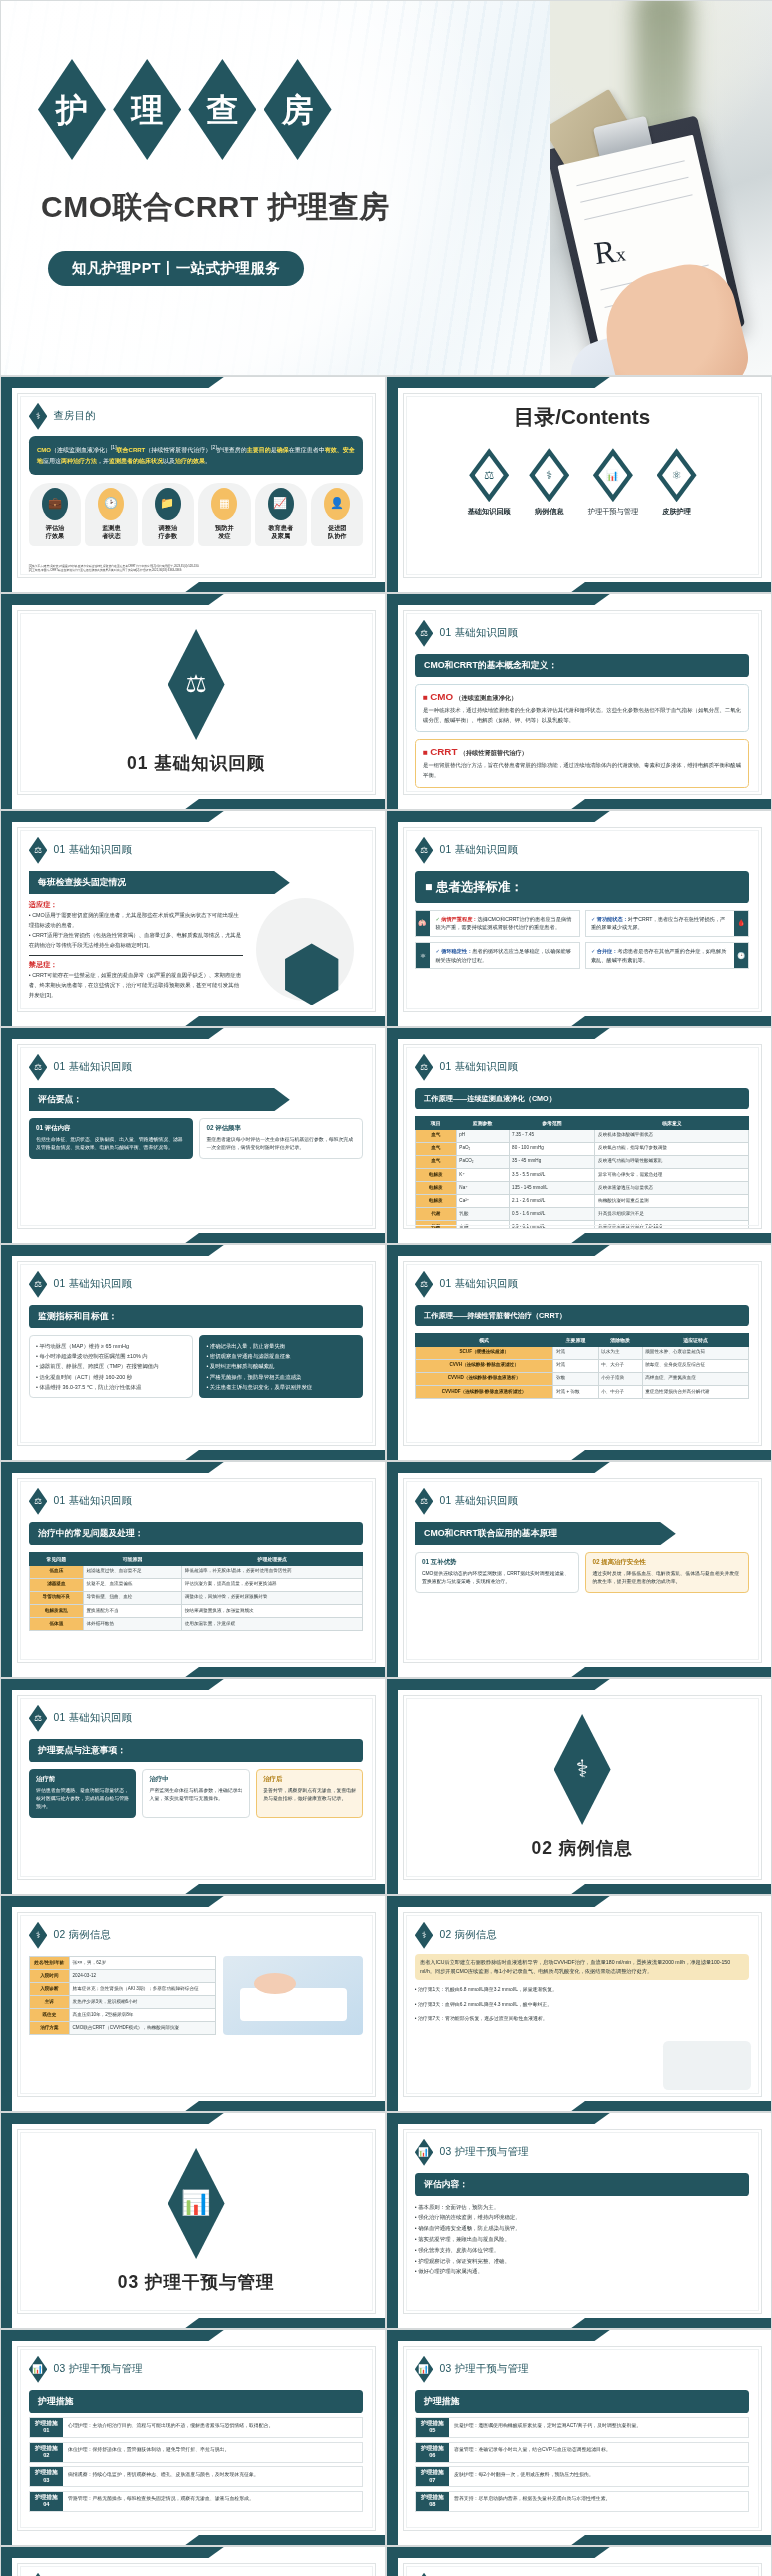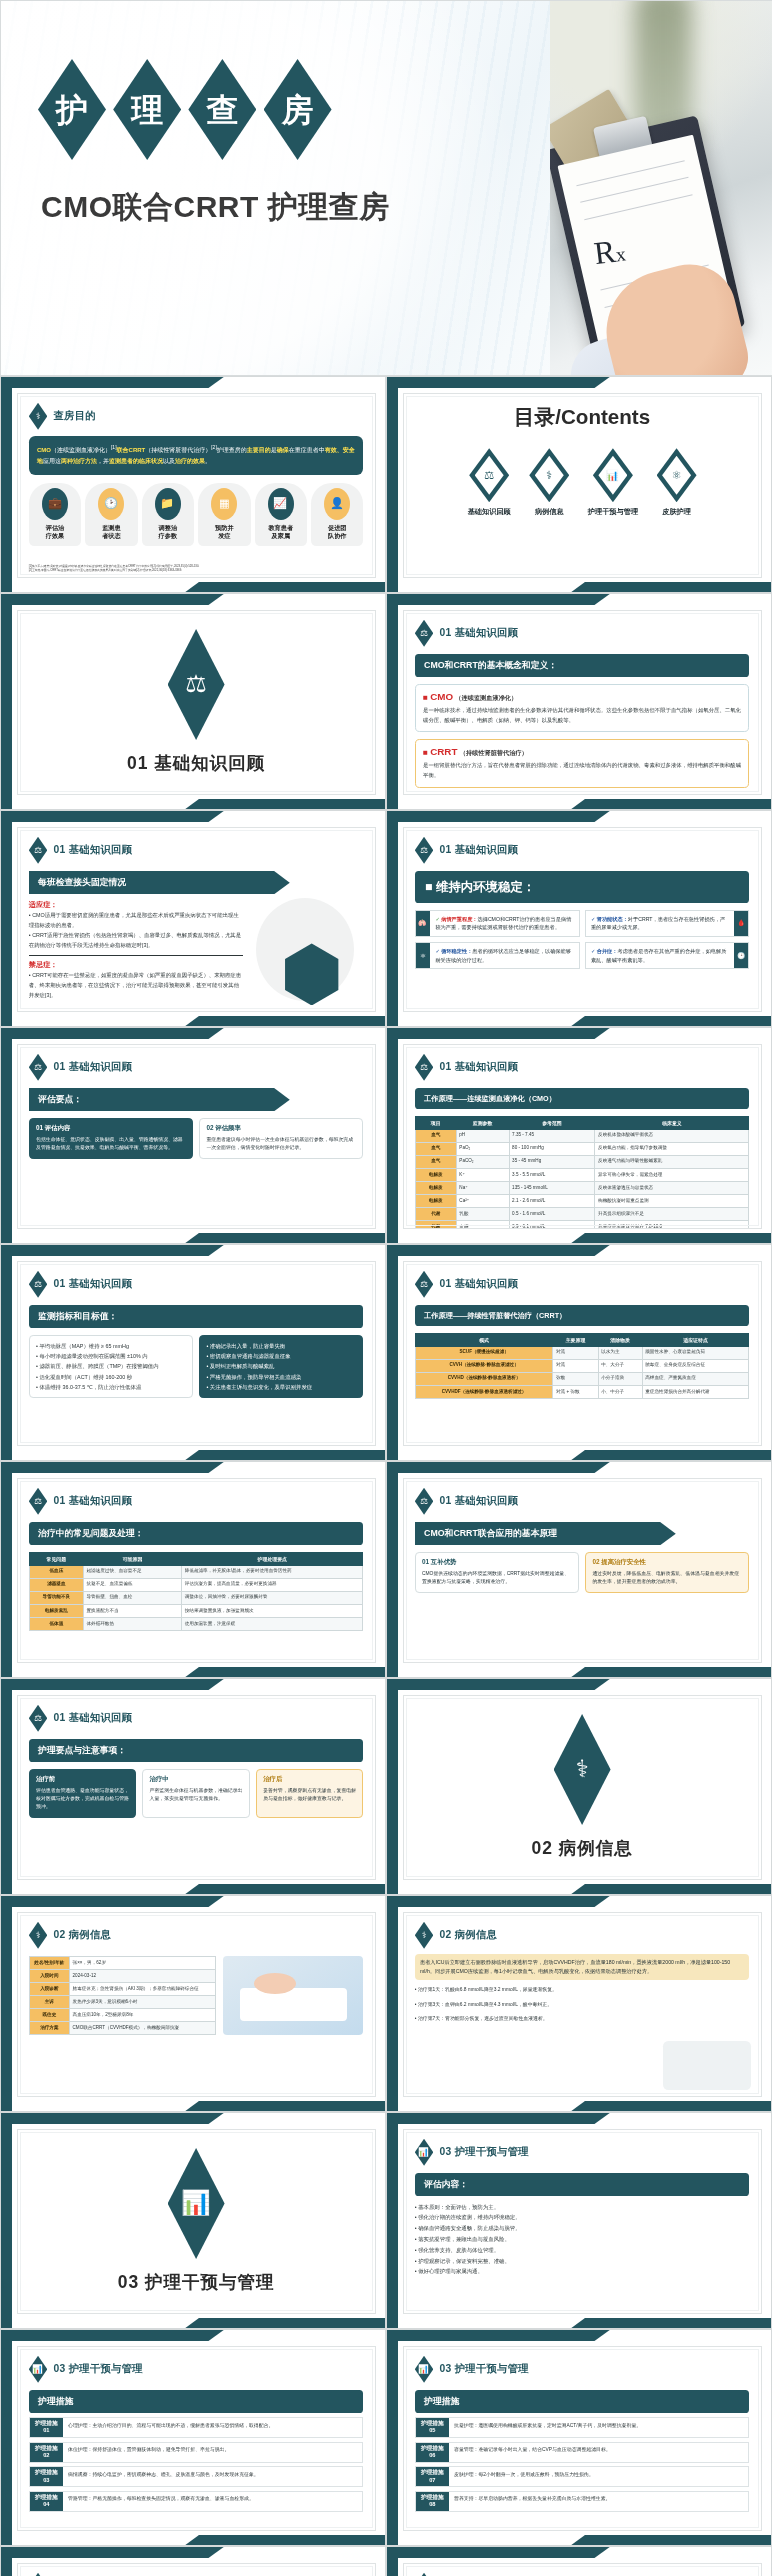--- a/index.html
+++ b/index.html
@@ -138,21 +138,21 @@
   }
   .pad{ position:absolute; inset:0; padding:9.3px 11.3px; }
 
   
   .s-head{ display:flex; align-items:center; gap:6.2px; }
   .s-badge{
     width:18.5px; height:27px; background:#23555f; flex:0 0 auto;
     clip-path:polygon(50% 0,100% 50%,50% 100%,0 50%);
     display:flex; align-items:center; justify-content:center; color:#fff; font-size:8.8px;
   }
-  .s-title{ font-size:10.3px; font-weight:700; color:#23555f; letter-spacing:0.3px; }
+  .s-title{ font-size:10.3px; font-weight:400; color:#23555f; letter-spacing:0.3px; }
 
   
   .ribbon{
     margin-top:7.2px; background:#23555f; color:#fff;
     font-size:8.8px; font-weight:700; padding:5.7px 9.3px; border-radius:3.6px;
   }
   .ribbon.arrow{
     border-radius:0; width:78%;
     clip-path:polygon(0 0, 94% 0, 100% 50%, 94% 100%, 0 100%);
   }
@@ -278,20 +278,21 @@
       </div>
     <div class="diamond">
         <span>查</span>
       </div>
     <div class="diamond">
         <span>房</span>
       </div>
   </div>
 
   <div class="cover-sub">CMO联合CRRT 护理查房</div>
+  <div class="cover-pill">知凡护理PPT丨一站式护理服务</div>
 </div>
 
 <div class="grid">
 
   <div class="slide">
     <div class="frame-tl"></div>
       <div class="frame-left"></div>
       <div class="frame-br"></div>
     <div class="inner">
         <div class="pad">
@@ -351,21 +352,21 @@
         <div style="text-align:center">
           <div style="width:40px;height:54px;background:#23555f;clip-path:polygon(50% 0,100% 50%,50% 100%,0 50%);display:flex;align-items:center;justify-content:center;margin:0 auto">
             <div style="width:29px;height:39px;background:#fff;clip-path:polygon(50% 0,100% 50%,50% 100%,0 50%);display:flex;align-items:center;justify-content:center;font-size:11.3px;color:#23555f">⚕</div>
           </div>
           <div style="margin-top:5.2px;font-size:7.2px;font-weight:700">病例信息</div>
         </div>
         <div style="text-align:center">
           <div style="width:40px;height:54px;background:#23555f;clip-path:polygon(50% 0,100% 50%,50% 100%,0 50%);display:flex;align-items:center;justify-content:center;margin:0 auto">
             <div style="width:29px;height:39px;background:#fff;clip-path:polygon(50% 0,100% 50%,50% 100%,0 50%);display:flex;align-items:center;justify-content:center;font-size:10.3px;color:#23555f">📊</div>
           </div>
-          <div style="margin-top:5.2px;font-size:7.2px;font-weight:700">护理干预与管理</div>
+          <div style="margin-top:5.2px;font-size:7.2px;font-weight:400">护理干预与管理</div>
         </div>
         <div style="text-align:center">
           <div style="width:40px;height:54px;background:#23555f;clip-path:polygon(50% 0,100% 50%,50% 100%,0 50%);display:flex;align-items:center;justify-content:center;margin:0 auto">
             <div style="width:29px;height:39px;background:#fff;clip-path:polygon(50% 0,100% 50%,50% 100%,0 50%);display:flex;align-items:center;justify-content:center;font-size:11.3px;color:#23555f">⚛</div>
           </div>
           <div style="margin-top:5.2px;font-size:7.2px;font-weight:700">皮肤护理</div>
         </div>
       </div>
     </div>
       </div>
@@ -432,21 +433,21 @@
   <div class="slide">
     <div class="frame-tl"></div>
       <div class="frame-left"></div>
       <div class="frame-br"></div>
     <div class="inner">
         <div class="pad">
       <div class="s-head">
             <div class="s-badge">⚖</div>
         <div class="s-title">01 基础知识回顾</div>
           </div>
-      <div class="ribbon big">■ <span>维持内环境稳定：</span></div>
+      <div class="ribbon big">■ <span>患者选择标准：</span></div>
       <div class="quad">
         <div class="q">
               <div class="sidebar">🫁</div>
           <div class="qbody"><span style="color:#4a9b4a">✓</span> <span class="q-title r">病情严重程度：</span><span>选择CMO和CRRT治疗的患者应当是病情较为严重，需要持续监测或肾脏替代治疗的重症患者。</span></div>
             </div>
         <div class="q" style="flex-direction:row-reverse">
               <div class="sidebar">🩸</div>
           <div class="qbody"><span style="color:#1b4f9c">✓</span> <span class="q-title b">肾功能状态：</span><span>对于CRRT，患者应当存在急性肾损伤，严重的尿量减少或无尿。</span></div>
             </div>
         <div class="q">

